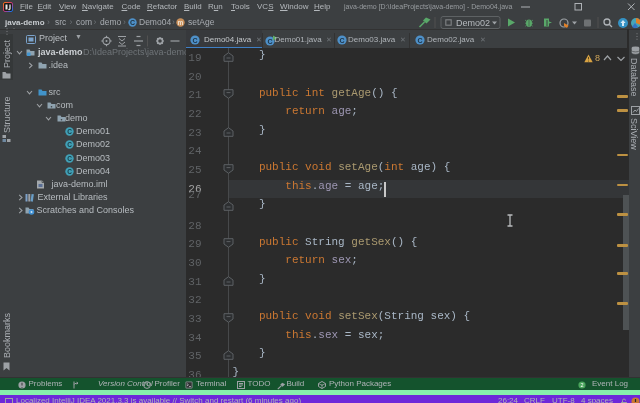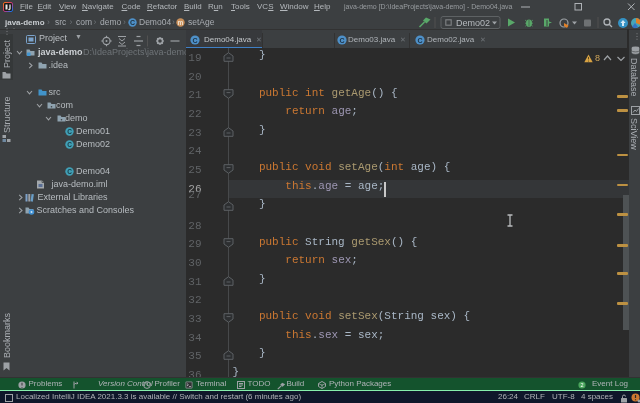--- a/index.html
+++ b/index.html
@@ -49,21 +49,21 @@
   .pl { color:#a9b7c6; }
   
   #scrollstripe { position:absolute; left:615px; top:48px; width:14px; height:329px; }
   .wmark { position:absolute; left:2px; width:10.5px; height:2.5px; background:#bd9142; border-radius:1px; }
   
   #rstripe { position:absolute; left:629px; top:29px; width:11px; height:348px; background:#3c3f41; border-top:1px solid #323232; }
   
   #toolbar2 { position:absolute; left:0; top:377px; width:640px; height:13px;
     background:#14532d; border-top:1px solid #323232; font-size:8px; color:#b0b4b8; }
   #statusbar { position:absolute; left:0; top:390px; width:640px; height:14px;
-    background:#0f172a; border-top:1px solid #86efac; font-size:8px; color:#b0b4b8; }
+    background:#6d28d9; border-top:5px solid #86efac; font-size:8px; color:#b0b4b8; }
   .sbitem { position:absolute; top:1px; }
 </style>
 </head>
 <body>
 <div id="app">
   <div id="titlebar">
     <svg class="abs" style="left:3px;top:2px;" width="10" height="10" viewBox="0 0 10 10">
       <defs>
           <linearGradient id="lg1" x1="0" y1="0" x2="1" y2="1">
         <stop offset="0" stop-color="#f97a12"></stop>
@@ -258,20 +258,27 @@
         </svg>
       <span class="lbl" style="left:63px;">Demo01</span>
     </div>
     <div class="trow" style="top:108.4px;">
       <svg class="abs" style="left:52px;top:2px;" width="9" height="9" viewBox="0 0 9 9">
           <circle cx="4.5" cy="4.5" r="4.2" fill="#41a0b6"></circle>
           <text x="4.5" y="7" font-size="6.5" fill="#173a44" text-anchor="middle" font-family="Liberation Sans" font-weight="bold">C</text>
         </svg>
       <span class="lbl" style="left:63px;">Demo02</span>
     </div>
+    <div class="trow" style="top:121.6px;">
+      <svg class="abs" style="left:52px;top:2px;" width="9" height="9" viewBox="0 0 9 9">
+          <circle cx="4.5" cy="4.5" r="4.2" fill="#41a0b6"></circle>
+          <text x="4.5" y="7" font-size="6.5" fill="#173a44" text-anchor="middle" font-family="Liberation Sans" font-weight="bold">C</text>
+        </svg>
+      <span class="lbl" style="left:63px;">Demo03</span>
+    </div>
     <div class="trow" style="top:134.8px;">
       <svg class="abs" style="left:52px;top:2px;" width="9" height="9" viewBox="0 0 9 9">
           <circle cx="4.5" cy="4.5" r="4.2" fill="#41a0b6"></circle>
           <text x="4.5" y="7" font-size="6.5" fill="#173a44" text-anchor="middle" font-family="Liberation Sans" font-weight="bold">C</text>
         </svg>
       <span class="lbl" style="left:63px;">Demo04</span>
     </div>
     <div class="trow" style="top:148px;">
       <svg class="abs" style="left:23px;top:2px;" width="9" height="9" viewBox="0 0 9 9">
           <path d="M1 0.5 h5 l2 2 v6 h-7 z" fill="#a3a8ac"></path>
@@ -308,20 +315,29 @@
     <div class="tab" style="left:0;width:76px;background:#37393c;">
       <svg class="abs" style="left:4px;top:4.5px;" width="10" height="10" viewBox="0 0 10 10">
           <circle cx="5" cy="5" r="4.6" fill="#4e90c8"></circle>
           <text x="5" y="8" font-size="7" fill="#1c3245" text-anchor="middle" font-family="Liberation Sans" font-weight="bold">C</text>
         </svg>
       <span class="tname" style="color:#c3c7cb;">Demo04.java</span>
       <span class="tx" style="left:70px;">✕</span>
       <div class="abs" style="left:0;top:16.5px;width:76px;height:3.5px;background:#3f7fc4;"></div>
     </div>
     <div class="abs" style="left:76px;top:3px;width:1px;height:16px;background:#323232;"></div>
+    <div class="tab" style="left:77px;width:71px;">
+      <svg class="abs" style="left:1.5px;top:4.5px;" width="13" height="11" viewBox="0 0 13 11">
+          <circle cx="5" cy="6" r="4.6" fill="#4e90c8"></circle>
+          <text x="5" y="9" font-size="7" fill="#1c3245" text-anchor="middle" font-family="Liberation Sans" font-weight="bold">C</text>
+          <path d="M 8 0.5 L 12.5 3 L 8 5.5 z" fill="#5fad65"></path>
+        </svg>
+      <span class="tname" style="left:11.5px;color:#b0b5ba;">Demo01.java</span>
+      <span class="tx" style="left:63px;">✕</span>
+    </div>
     <div class="abs" style="left:148px;top:3px;width:1px;height:16px;background:#323232;"></div>
     <div class="tab" style="left:149px;width:74px;">
       <svg class="abs" style="left:1.5px;top:4.5px;" width="10" height="10" viewBox="0 0 10 10">
           <circle cx="5" cy="5" r="4.6" fill="#4e90c8"></circle>
           <text x="5" y="8" font-size="7" fill="#1c3245" text-anchor="middle" font-family="Liberation Sans" font-weight="bold">C</text>
         </svg>
       <span class="tname" style="left:13px;color:#b0b5ba;">Demo03.java</span>
       <span class="tx" style="left:65px;">✕</span>
     </div>
     <div class="abs" style="left:223px;top:3px;width:1px;height:16px;background:#323232;"></div>

